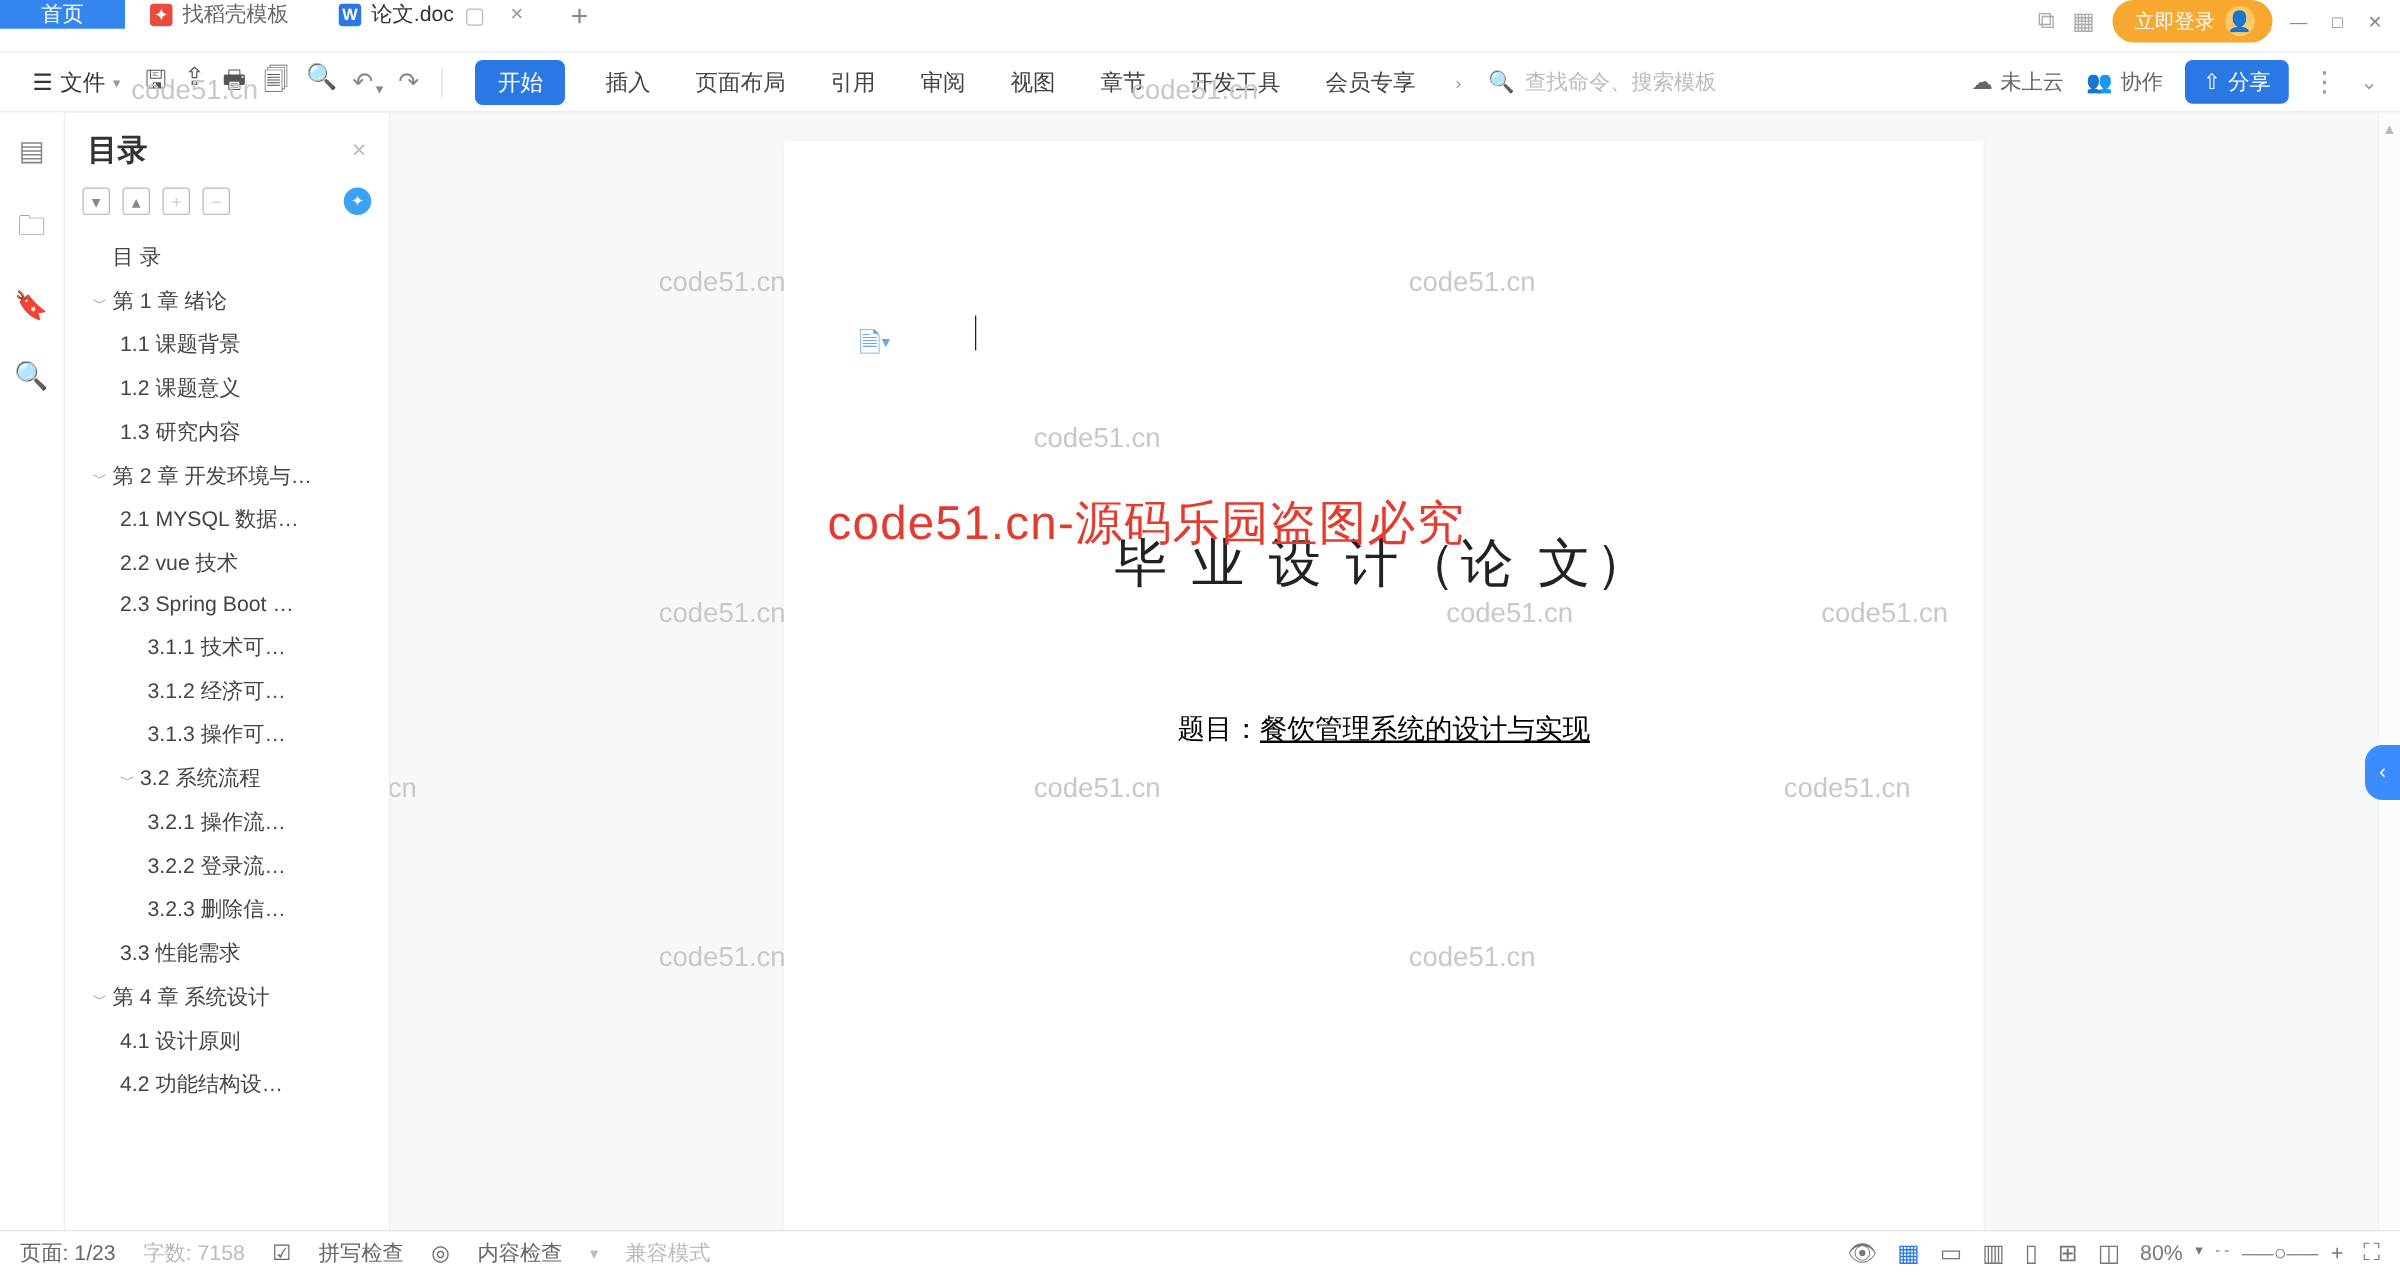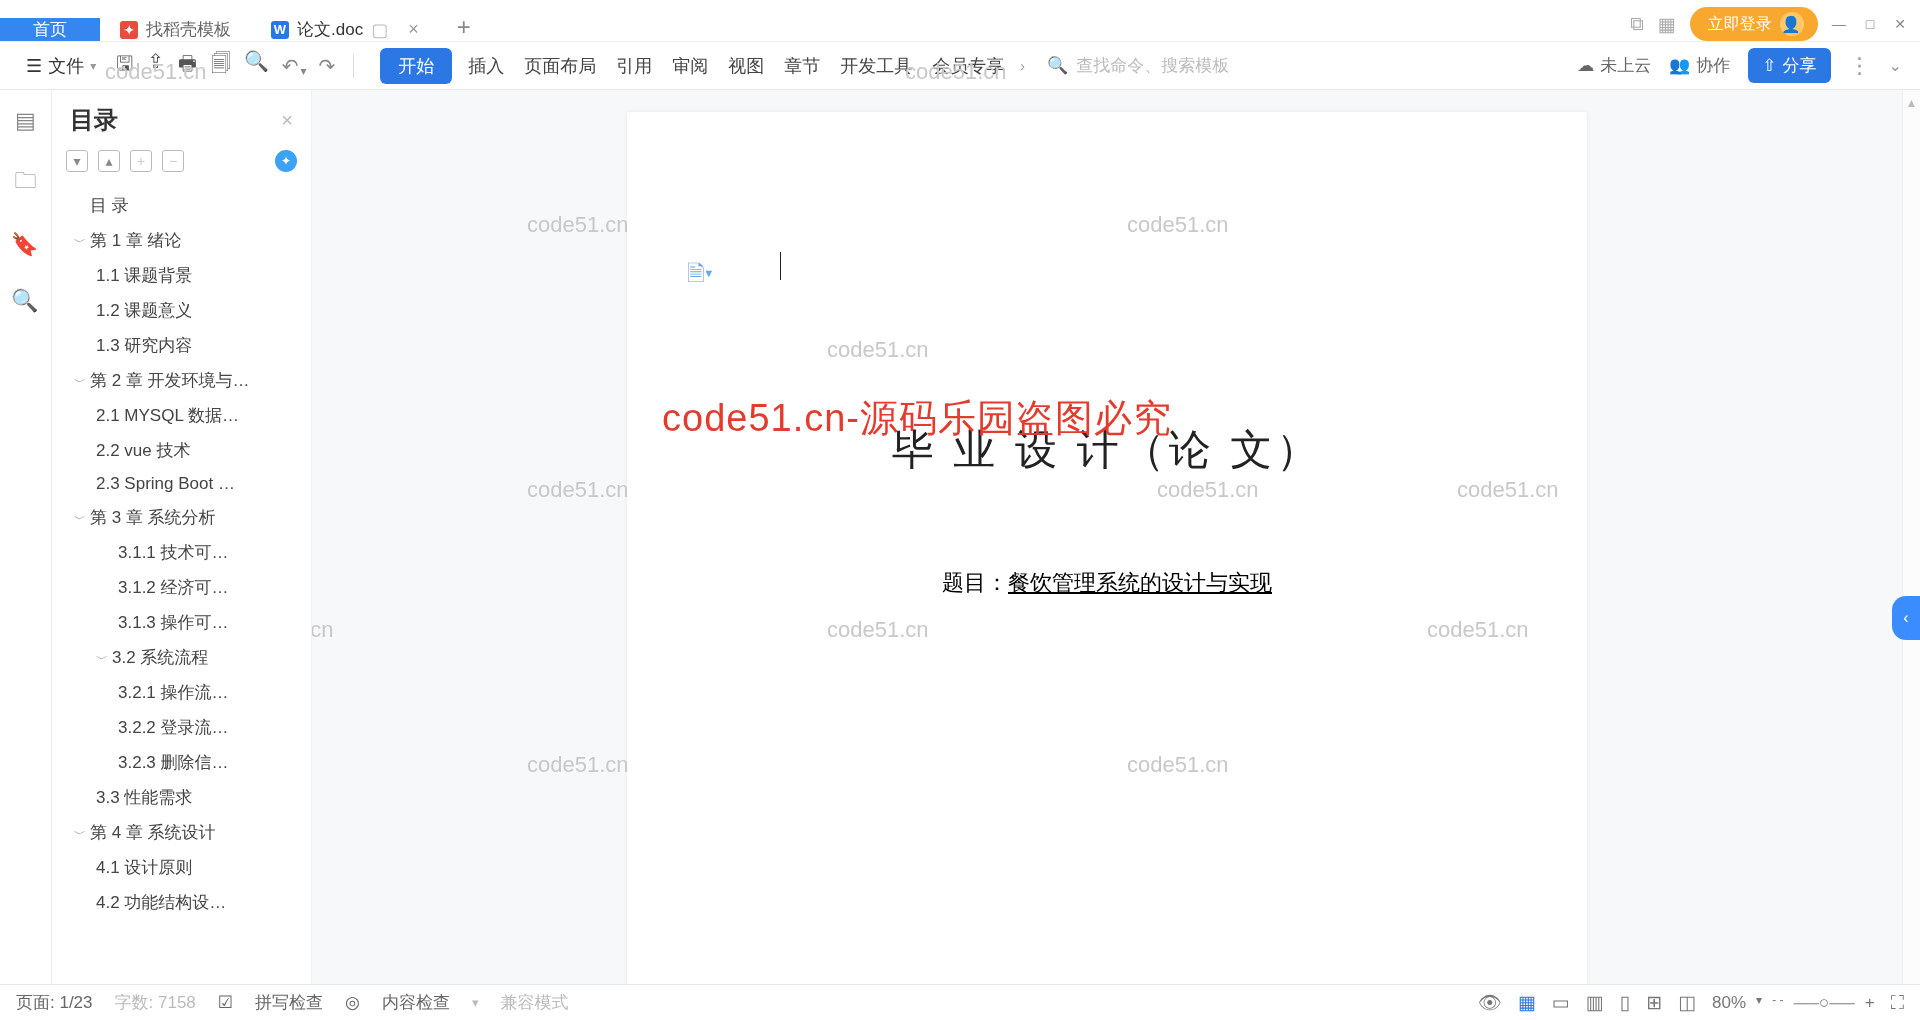--- a/index.html
+++ b/index.html
@@ -1,19 +1,19 @@
 <!DOCTYPE html>
 <html><head>
 <meta charset="utf-8">
 <style>
 *{margin:0;padding:0;box-sizing:border-box;font-family:"Microsoft YaHei","PingFang SC",sans-serif;-webkit-font-smoothing:antialiased}
 body{width:1920px;height:1020px;background:#fff;overflow:hidden;position:relative}
 
 
-.title-tabs{height:42px;display:flex;align-items:flex-end;background:#fff;border-bottom:1px solid #eee}
+.title-tabs{height:42px;display:flex;align-items:flex-start;background:#fff;border-bottom:1px solid #eee}
 .tab{display:flex;align-items:center;padding:0 20px;font-size:17px;color:#444;cursor:pointer;gap:8px;min-width:120px}
 .tab.home{background:#3686f0;color:#fff;justify-content:center;min-width:100px}
 .tab.tmpl{color:#666}
 .tab.active{background:#fff;color:#333;font-weight:500}
 .tab-icon{width:18px;height:18px;display:flex;align-items:center;justify-content:center;font-size:14px}
 .tab-icon.red{background:#e74c3c;border-radius:3px;color:#fff}
 .tab-icon.blue{background:#2b78e4;border-radius:3px;color:#fff;font-size:13px;font-weight:bold}
 .tab-x{margin-left:12px;color:#999;font-size:18px}
 .tab-screen{margin-left:auto;color:#bbb;font-size:18px}
 .tab-plus{width:50px;display:flex;align-items:center;justify-content:center;color:#888;font-size:24px;cursor:pointer}
@@ -23,21 +23,21 @@
 .win-ctrl{display:flex;gap:20px;color:#888;font-size:14px}
 .tr-icon{color:#aaa;font-size:19px}
 
 
 .ribbon{height:48px;display:flex;align-items:center;padding:0 18px;border-bottom:1px solid #e8e8e8;gap:4px}
 .menu-btn{display:flex;align-items:center;gap:6px;font-size:18px;color:#333;padding:4px 8px;cursor:pointer}
 .qat{display:flex;gap:14px;color:#555;font-size:20px;margin-left:8px}
 .qat span{cursor:pointer}
 .undo-group{display:flex;color:#888;font-size:20px;margin-left:8px;gap:2px}
 .ribbon-sep{width:1px;height:24px;background:#ddd;margin:0 14px}
-.rtabs{display:flex;gap:12px;font-size:18px;color:#444;margin-left:8px}
+.rtabs{display:flex;gap:28px;font-size:18px;color:#444;margin-left:8px}
 .rtab{cursor:pointer;padding:6px 4px}
 .rtab.on{background:#2b78e4;color:#fff;border-radius:6px;padding:6px 18px}
 .rtab-more{color:#999;font-size:14px;align-self:center}
 .search-box{margin-left:18px;display:flex;align-items:center;gap:8px;color:#bbb;font-size:17px;flex:0 0 240px}
 .search-box .sicon{color:#bbb}
 .ribbon-right{margin-left:auto;display:flex;align-items:center;gap:18px;color:#666;font-size:17px}
 .cloud,.collab{display:flex;gap:6px;align-items:center;cursor:pointer}
 .share-btn{background:#2b78e4;color:#fff;padding:6px 14px;border-radius:6px;display:flex;gap:6px;align-items:center;cursor:pointer}
 .more-v{color:#999;font-size:22px;cursor:pointer}
 .chev-d{color:#999;font-size:16px;cursor:pointer}
@@ -202,21 +202,20 @@
     <div class="tree" id="tree">
         <div class="tree-item lv0">目  录</div>
         <div class="tree-item lv1"><span class="car">﹀</span>第 1 章  绪论</div>
         <div class="tree-item lv2">1.1  课题背景</div>
         <div class="tree-item lv2">1.2  课题意义</div>
         <div class="tree-item lv2">1.3  研究内容</div>
         <div class="tree-item lv1"><span class="car">﹀</span>第 2 章  开发环境与…</div>
         <div class="tree-item lv2">2.1 MYSQL 数据…</div>
         <div class="tree-item lv2">2.2 vue 技术</div>
         <div class="tree-item lv2">2.3 Spring Boot …</div>
-        <div class="tree-item lv1"><span class="car">﹀</span>第 3 章  系统分析</div>
         <div class="tree-item lv4">3.1.1  技术可…</div>
         <div class="tree-item lv4">3.1.2  经济可…</div>
         <div class="tree-item lv4">3.1.3  操作可…</div>
         <div class="tree-item lv2"><span class="car">﹀</span>3.2  系统流程</div>
         <div class="tree-item lv4">3.2.1  操作流…</div>
         <div class="tree-item lv4">3.2.2  登录流…</div>
         <div class="tree-item lv4">3.2.3  删除信…</div>
         <div class="tree-item lv2">3.3  性能需求</div>
         <div class="tree-item lv1"><span class="car">﹀</span>第 4 章  系统设计</div>
         <div class="tree-item lv2">4.1  设计原则</div>

